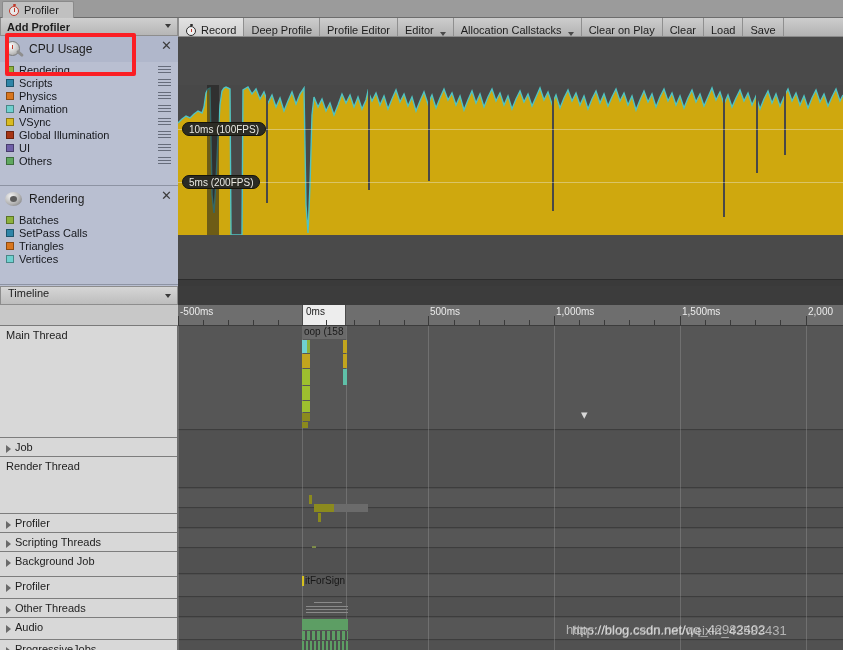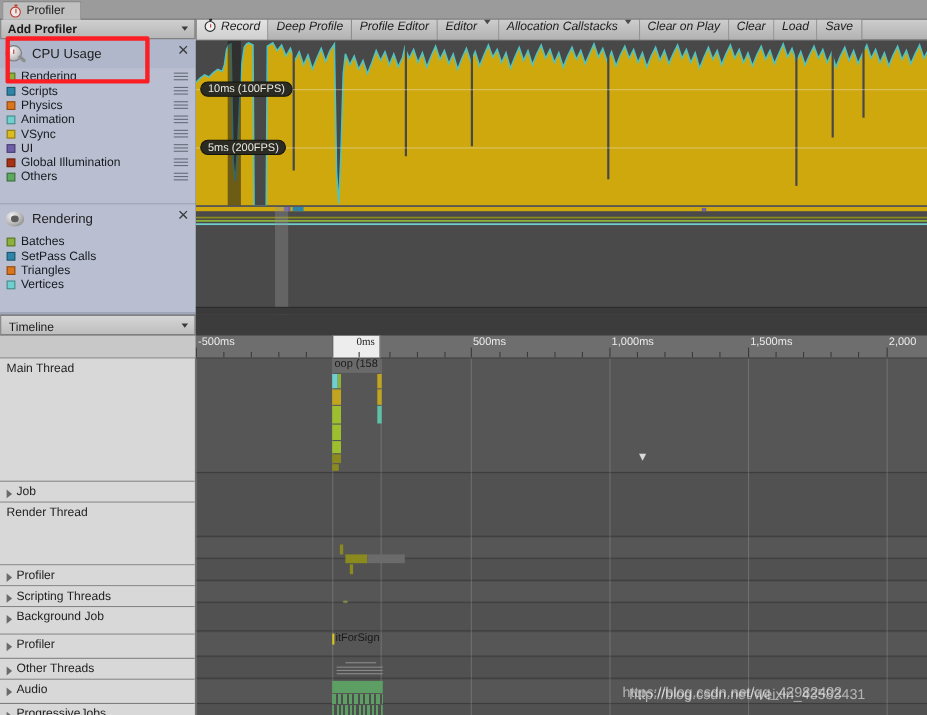--- a/index.html
+++ b/index.html
@@ -46,25 +46,24 @@
      border-left:3.5px solid transparent;border-right:3.5px solid transparent;border-top:4px solid #3a3a3a;}
 
   
   .toolbar{
     position:absolute; left:178px; top:18px; width:665px; height:19px;
     background:linear-gradient(#cdcdcd,#b2b2b2);
     border-bottom:1px solid #8a8a8a;
     display:flex; align-items:stretch;
   }
   .tb{
-    display:flex; align-items:flex-start; padding:0 7px;
+    display:flex; align-items:flex-end; padding:0 7px;
     border-right:1px solid #8f8f8f;
     font-size:11px; color:#1d1d1d; white-space:nowrap;
     background:linear-gradient(#cdcdcd,#b2b2b2);
-    font-style:italic;
   }
   .tb.first{ background:linear-gradient(#e3e3e3,#cfcfcf); border-left:1px solid #8f8f8f;}
   .tb .dd{ margin-left:6px; border-left:3px solid transparent;border-right:3px solid transparent;border-top:4px solid #4a4a4a;}
   .tb.nosep{ border-right:none;margin-top:41px; }
   .rec-ico{ width:11px;height:11px;position:relative;margin-right:4px;}
   .rec-ico .c{position:absolute;left:0;top:1px;width:10px;height:10px;border-radius:50%;border:1.4px solid #2c2c2c;background:#f0f0f0;}
   .rec-ico .h{position:absolute;left:5px;top:3.5px;width:1px;height:3.5px;background:#c0392b;}
   .rec-ico .stem{position:absolute;left:4px;top:-1px;width:3px;height:2px;background:#2c2c2c;border-radius:1px;}
 
   
@@ -85,55 +84,55 @@
   .rend-ico .i{position:absolute;left:6px;top:6px;width:7px;height:6px;border-radius:50%;background:#5c5c5c;}
   .legend{ padding:1px 0 3px 0; }
   .lrow{ position:relative; height:13px; display:flex; align-items:center; padding-left:6px; }
   .sw{ width:8px;height:8px; margin-right:5px; border:1px solid rgba(0,0,0,.35); flex:0 0 auto;}
   .lbl{ font-size:11px; color:#16181d; }
   .grip{ position:absolute; right:7px; top:3px; width:13px;height:7px;}
   .grip i{ display:block;height:1px;background:#666c7b;margin-bottom:2px;}
 
   
   .graphs{ position:absolute; left:178px; top:37px; width:665px; height:249px; background:#4a4a4a; overflow:hidden;}
-  .gpanel{ position:relative; width:100%; background:#484848; overflow:hidden;}
+  .gpanel{ position:relative; width:100%; background:#484848; overflow:hidden;margin-top:48px;}
   .gpanel.cpu{ height:150px; }
   .gpanel.rend{ height:99px; border-top:1px solid #5d5d5d; }
   .gridline{ position:absolute; left:0; width:100%; height:1px; background:rgba(230,230,210,.45);}
   .fps-pill{
     position:absolute; height:14px; padding:0 6px; border-radius:7px;
     background:#2b2b24; color:#e9e9e3; font-size:10px; line-height:14px; white-space:nowrap;
     border:1px solid #15150f;
   }
   .curframe{ position:absolute; top:0; bottom:0; width:12px; background:rgba(30,30,30,.55); }
   .selbar{ position:absolute; left:0; width:100%; height:7px; background:#3a3a3a; border-top:1px solid #2c2c2c;}
 
   
   .tlsel{
     position:absolute; left:0; top:286px; width:178px; height:19px;
     background:linear-gradient(#d6d6d6,#bdbdbd);
     border:1px solid #8d8d8d;
-    display:flex; align-items:flex-end; padding-left:7px; font-size:11px; color:#1d1d1d;
+    display:flex; align-items:flex-start; padding-left:7px; font-size:11px; color:#1d1d1d;
   }
   .tlsel .caret{ position:absolute; right:6px; top:7px;
      border-left:3.5px solid transparent;border-right:3.5px solid transparent;border-top:4px solid #3a3a3a;}
   .cpustat{
     position:absolute; left:178px; top:286px; width:665px; height:19px;
     background:linear-gradient(#d6d6d6,#bdbdbd); border-bottom:1px solid #8d8d8d;
     display:flex; align-items:center; justify-content:center; gap:10px;
     font-size:11px; color:#1d1d1d;
   }
 
   
   .rulerpad{ position:absolute; left:0; top:305px; width:178px; height:21px; background:#c8c8c8; border-bottom:1px solid #7a7a7a;}
   .ruler{ position:absolute; left:178px; top:305px; width:665px; height:21px; background:#6e6e6e; overflow:hidden; border-bottom:1px solid #3c3c3c;}
   .rtick{ position:absolute; bottom:0; width:1px; background:#3a3a3a;}
   .rlabel{ position:absolute; top:1px; font-size:10px; color:#ebebeb; white-space:nowrap;}
   .rzero{ position:absolute; top:0; height:21px; background:#ededed; border-left:1px solid #4a4a4a; border-right:1px solid #4a4a4a;}
-  .rzero span{ position:absolute; left:21px; top:1px; font-size:10px; color:#1d1d1d;font-family:Liberation Serif, serif;}
+  .rzero span{ position:absolute; left:3px; top:1px; font-size:10px; color:#1d1d1d;}
 
   
   .threads{ position:absolute; left:0; top:326px; width:178px; height:324px; background:#d2d2d2; border-right:1px solid #6e6e6e;}
   .trow{ position:relative; display:flex; align-items:flex-start; padding:3px 0 0 6px;
      background:#d8d8d8; border-bottom:1px solid #7d7d7d; font-size:11px; color:#1d1d1d;}
   .trow .tri{ margin:4px 4px 0 0; border-top:4px solid transparent;border-bottom:4px solid transparent;border-left:5px solid #6a6a6a; flex:0 0 auto;}
   .trow .tname{ line-height:13px; }
 
   
   .tlcanvas{ position:absolute; left:178px; top:326px; width:665px; height:324px; background:#4e4e4e; overflow:hidden;}
@@ -266,31 +265,31 @@
         <div class="lrow">
           <span class="sw" style="background:#d9bb22"></span>
           <span class="lbl">VSync</span>
           <span class="grip">
               <i></i>
               <i></i>
               <i></i>
             </span>
         </div>
         <div class="lrow">
+          <span class="sw" style="background:#a63414"></span>
+          <span class="lbl">Global Illumination</span>
+          <span class="grip">
+              <i></i>
+              <i></i>
+              <i></i>
+            </span>
+        </div>
+        <div class="lrow">
           <span class="sw" style="background:#6f5fa8"></span>
           <span class="lbl">UI</span>
-          <span class="grip">
-              <i></i>
-              <i></i>
-              <i></i>
-            </span>
-        </div>
-        <div class="lrow">
-          <span class="sw" style="background:#a63414"></span>
-          <span class="lbl">Global Illumination</span>
           <span class="grip">
               <i></i>
               <i></i>
               <i></i>
             </span>
         </div>
         <div class="lrow">
           <span class="sw" style="background:#5fa85f"></span>
           <span class="lbl">Others</span>
           <span class="grip">

